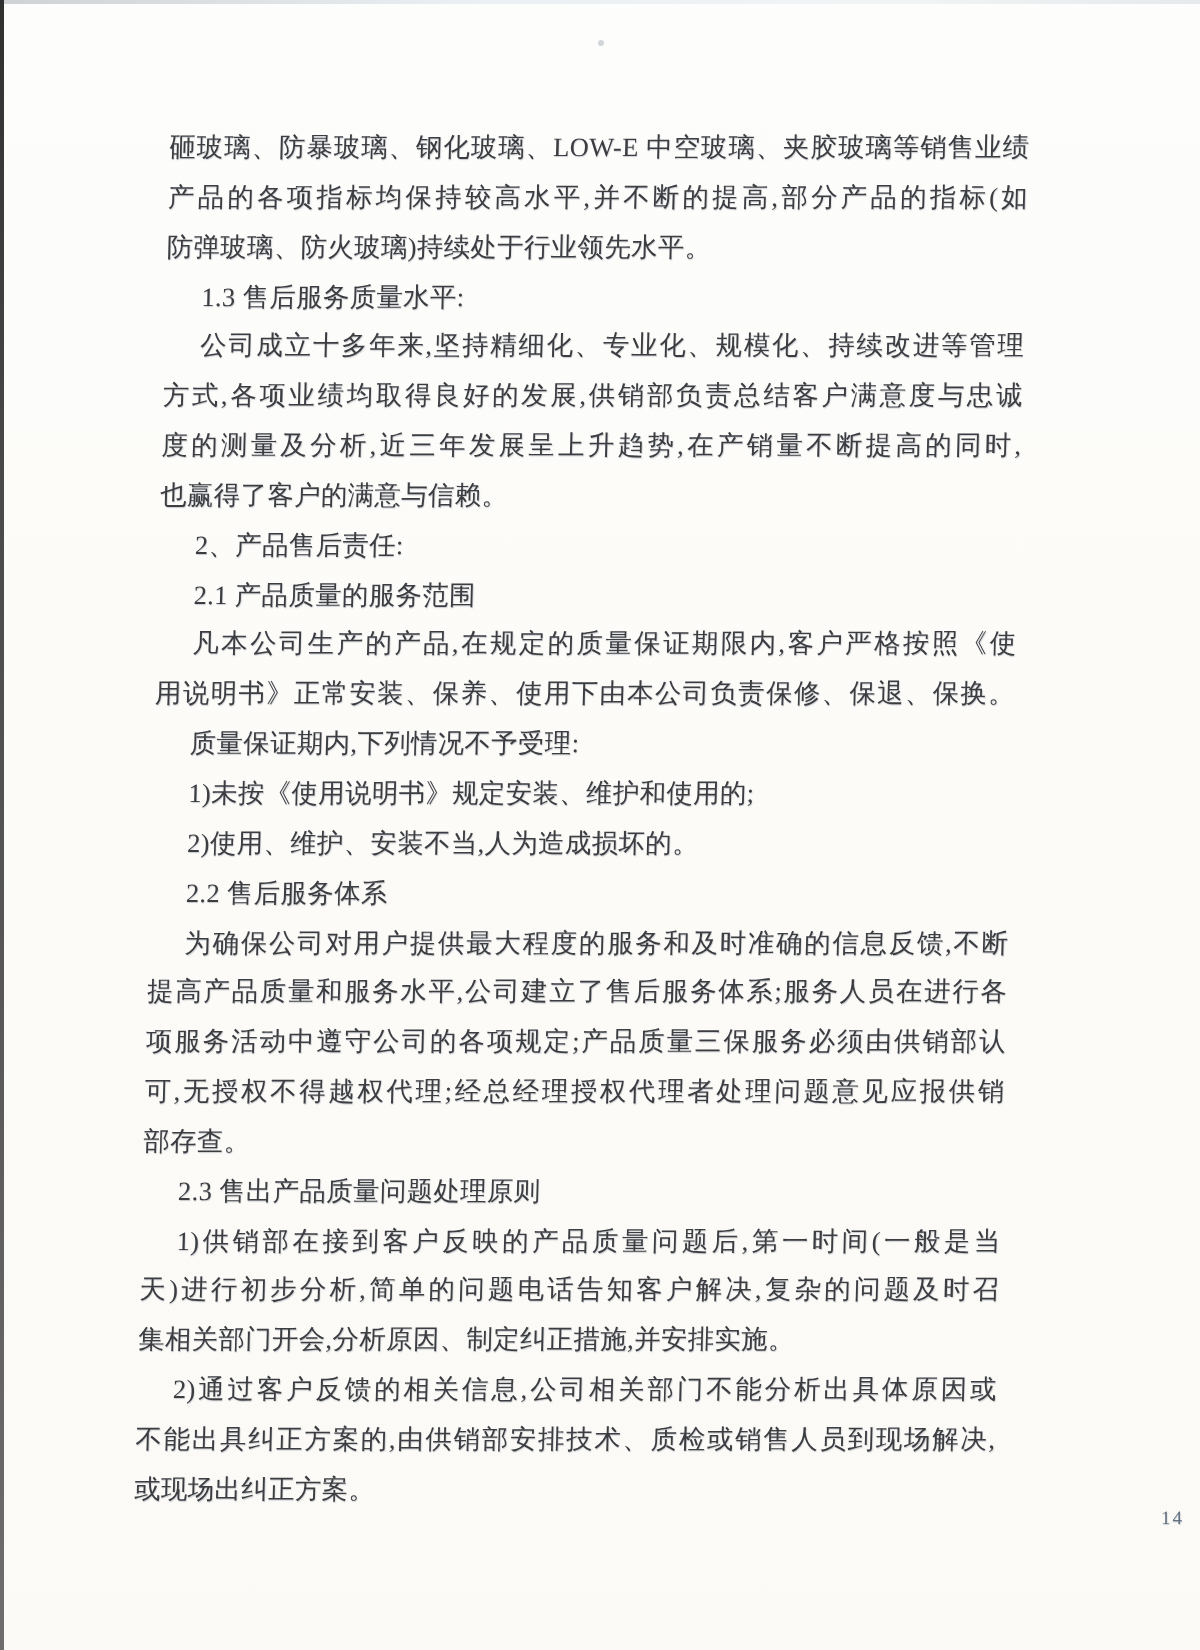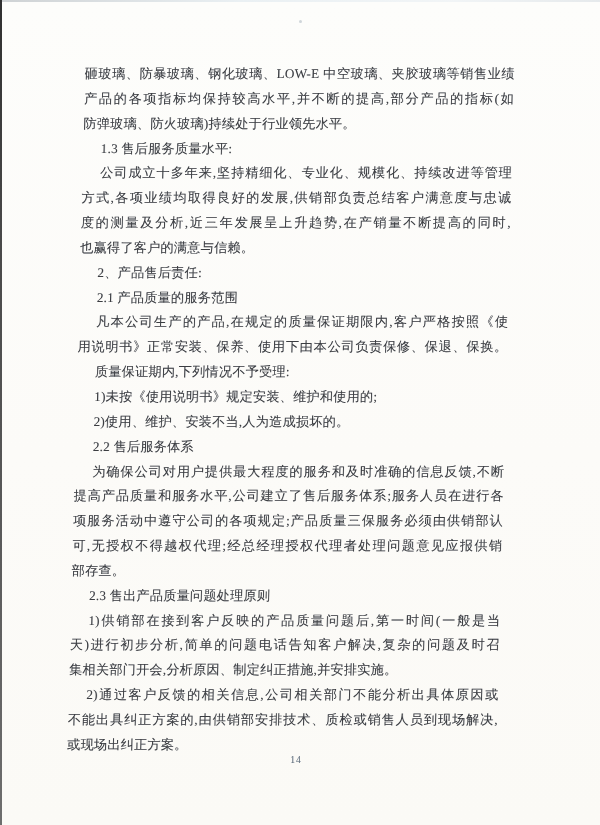--- a/index.html
+++ b/index.html
@@ -60,21 +60,21 @@
   .line.justify {
     white-space: normal;
     text-align: justify;
     text-align-last: justify;
     overflow: hidden;
   }
   .page-number {
     position: absolute;
     left: 0; top: 755px;
     width: 592px;
-    text-align: center;
+    text-align: right;
     font-size: 9.5px;
     letter-spacing: 1px;
     color: #65727f;
     text-shadow: 0.3px 0.3px 0.4px rgba(90,110,140,0.35);
   }
 </style>
 </head>
 <body>
 
 <div class="page">

